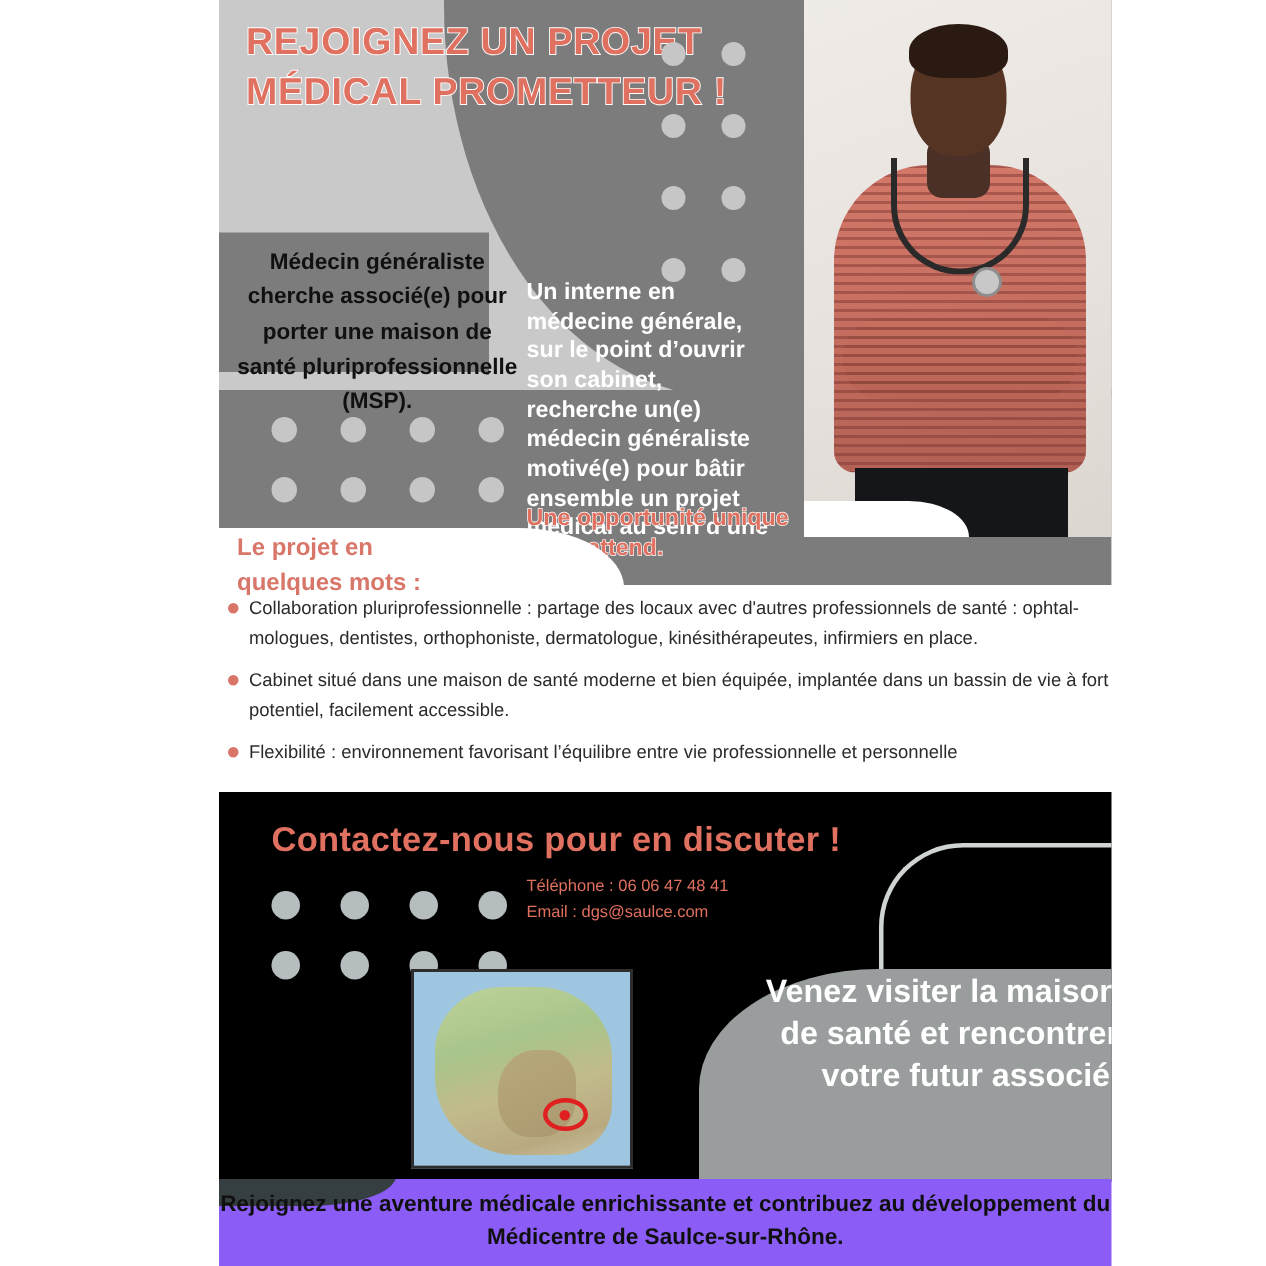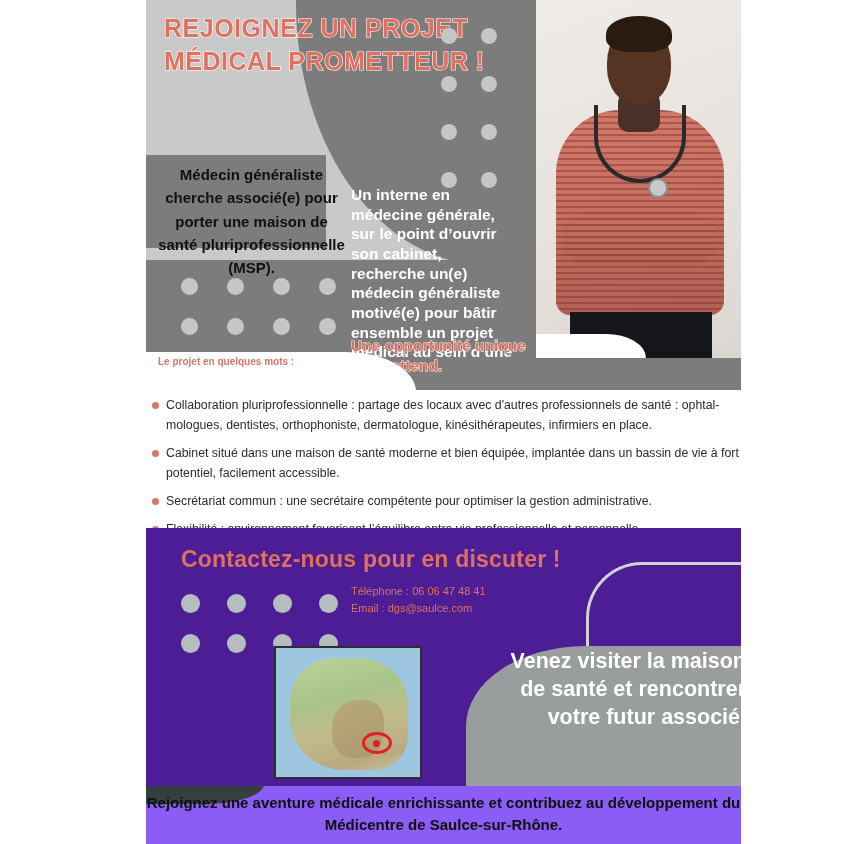--- a/index.html
+++ b/index.html
@@ -106,38 +106,38 @@
     position:absolute; left:58px; top:105px; width:92px; height:78px;
     border:4px solid #2a2a2a; border-top:none; border-radius:0 0 46px 46px;
   }
   .ph-steth-bell{ position:absolute; left:112px; top:178px; width:20px; height:20px; border-radius:50%; background:#c8c8c8; border:2px solid #8e8e8e; }
   .ph-pants{ position:absolute; left:34px; top:312px; width:142px; height:46px; background:#15161a; }
   .ph-cut{ position:absolute; left:-10px; bottom:-6px; width:120px; height:30px; background:#ffffff; border-top-right-radius:40px 24px; }
 
   
   .list-head{
     position:absolute; left:142px; top:355px; width:160px;
-    font-size:10px; font-weight:bold; line-height:1.42; color:#d8766a;
+    font-size:16px; font-weight:bold; line-height:1.42; color:#d8766a;
   }
   .bullets{
     position:absolute; left:136px; top:396px; width:590px;
   }
   .bullet{ position:relative; padding-left:14px; margin-bottom:8px; }
   .bullet .bdot{
     position:absolute; left:0px; top:6px; width:7px; height:7px;
     border-radius:50%; background:#d8766a;
   }
   .bullet .btxt{
     font-size:12.3px; line-height:1.62; color:#2b2b2b; display:block;
   }
 
   
   .contact{
     position:absolute; left:130px; top:528px; width:595px; height:260px;
-    background:#4c1d95; overflow:hidden;
+    background:#000000; overflow:hidden;
   }
   .contact-title{
     position:absolute; left:35px; top:18px; width:420px;
     font-size:23px; font-weight:bold; color:#e0705f; letter-spacing:0.2px;
   }
   .dots-c{ position:absolute; left:35px; top:66px; display:grid;
            grid-template-columns:repeat(4,46px); grid-template-rows:repeat(2,40px); }
   .dots-c .dot{ width:19px; height:19px; background:#b6bdbf; }
 
   .contact-lines{
@@ -264,24 +264,20 @@
     <div class="bullet">
       <span class="bdot"></span>
       <span class="btxt">Collaboration pluriprofessionnelle : partage des locaux avec d'autres professionnels de santé : ophtal-mologues, dentistes, orthophoniste, dermatologue, kinésithérapeutes, infirmiers en place.</span>
     </div>
     <div class="bullet">
       <span class="bdot"></span>
       <span class="btxt">Cabinet situé dans une maison de santé moderne et bien équipée, implantée dans un bassin de vie à fort potentiel, facilement accessible.</span>
     </div>
     <div class="bullet">
       <span class="bdot"></span>
-      <span class="btxt">Secrétariat commun : une secrétaire compétente pour optimiser la gestion administrative.</span>
-    </div>
-    <div class="bullet">
-      <span class="bdot"></span>
       <span class="btxt">Flexibilité : environnement favorisant l’équilibre entre vie professionnelle et personnelle</span>
     </div>
   </div>
 
   <div class="contact">
     <div class="contact-title">Contactez-nous pour en discuter !</div>
 
     <div class="dots dots-c">
       <span class="dot"></span>
       <span class="dot"></span>

